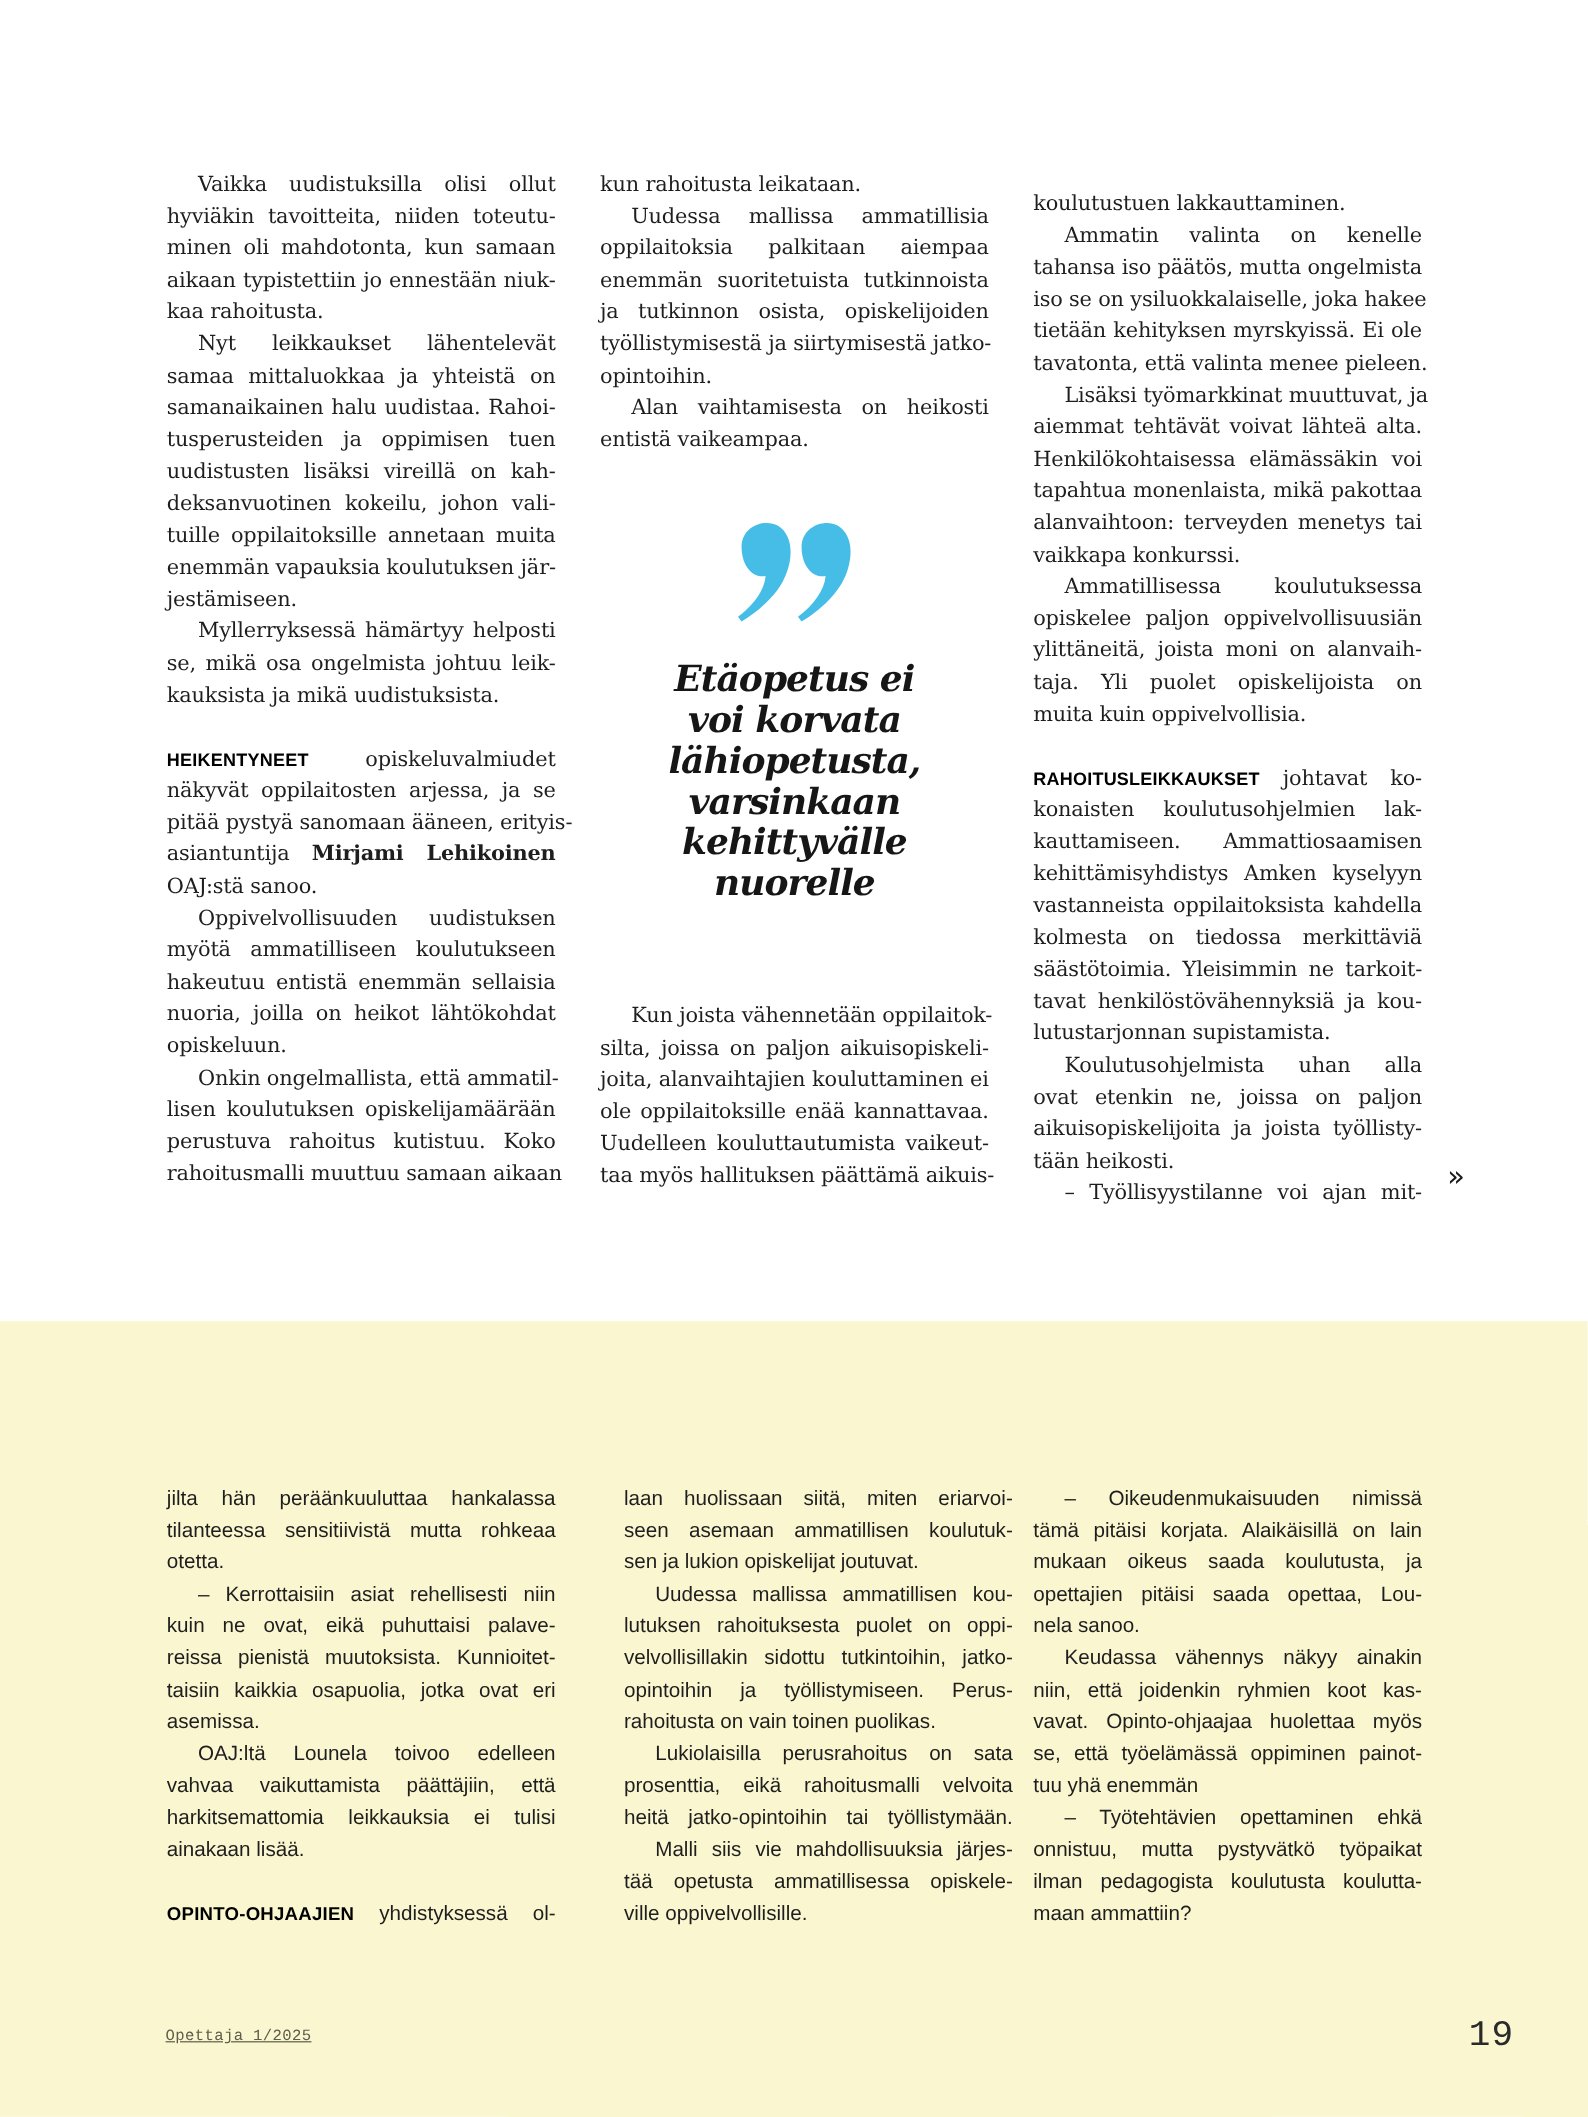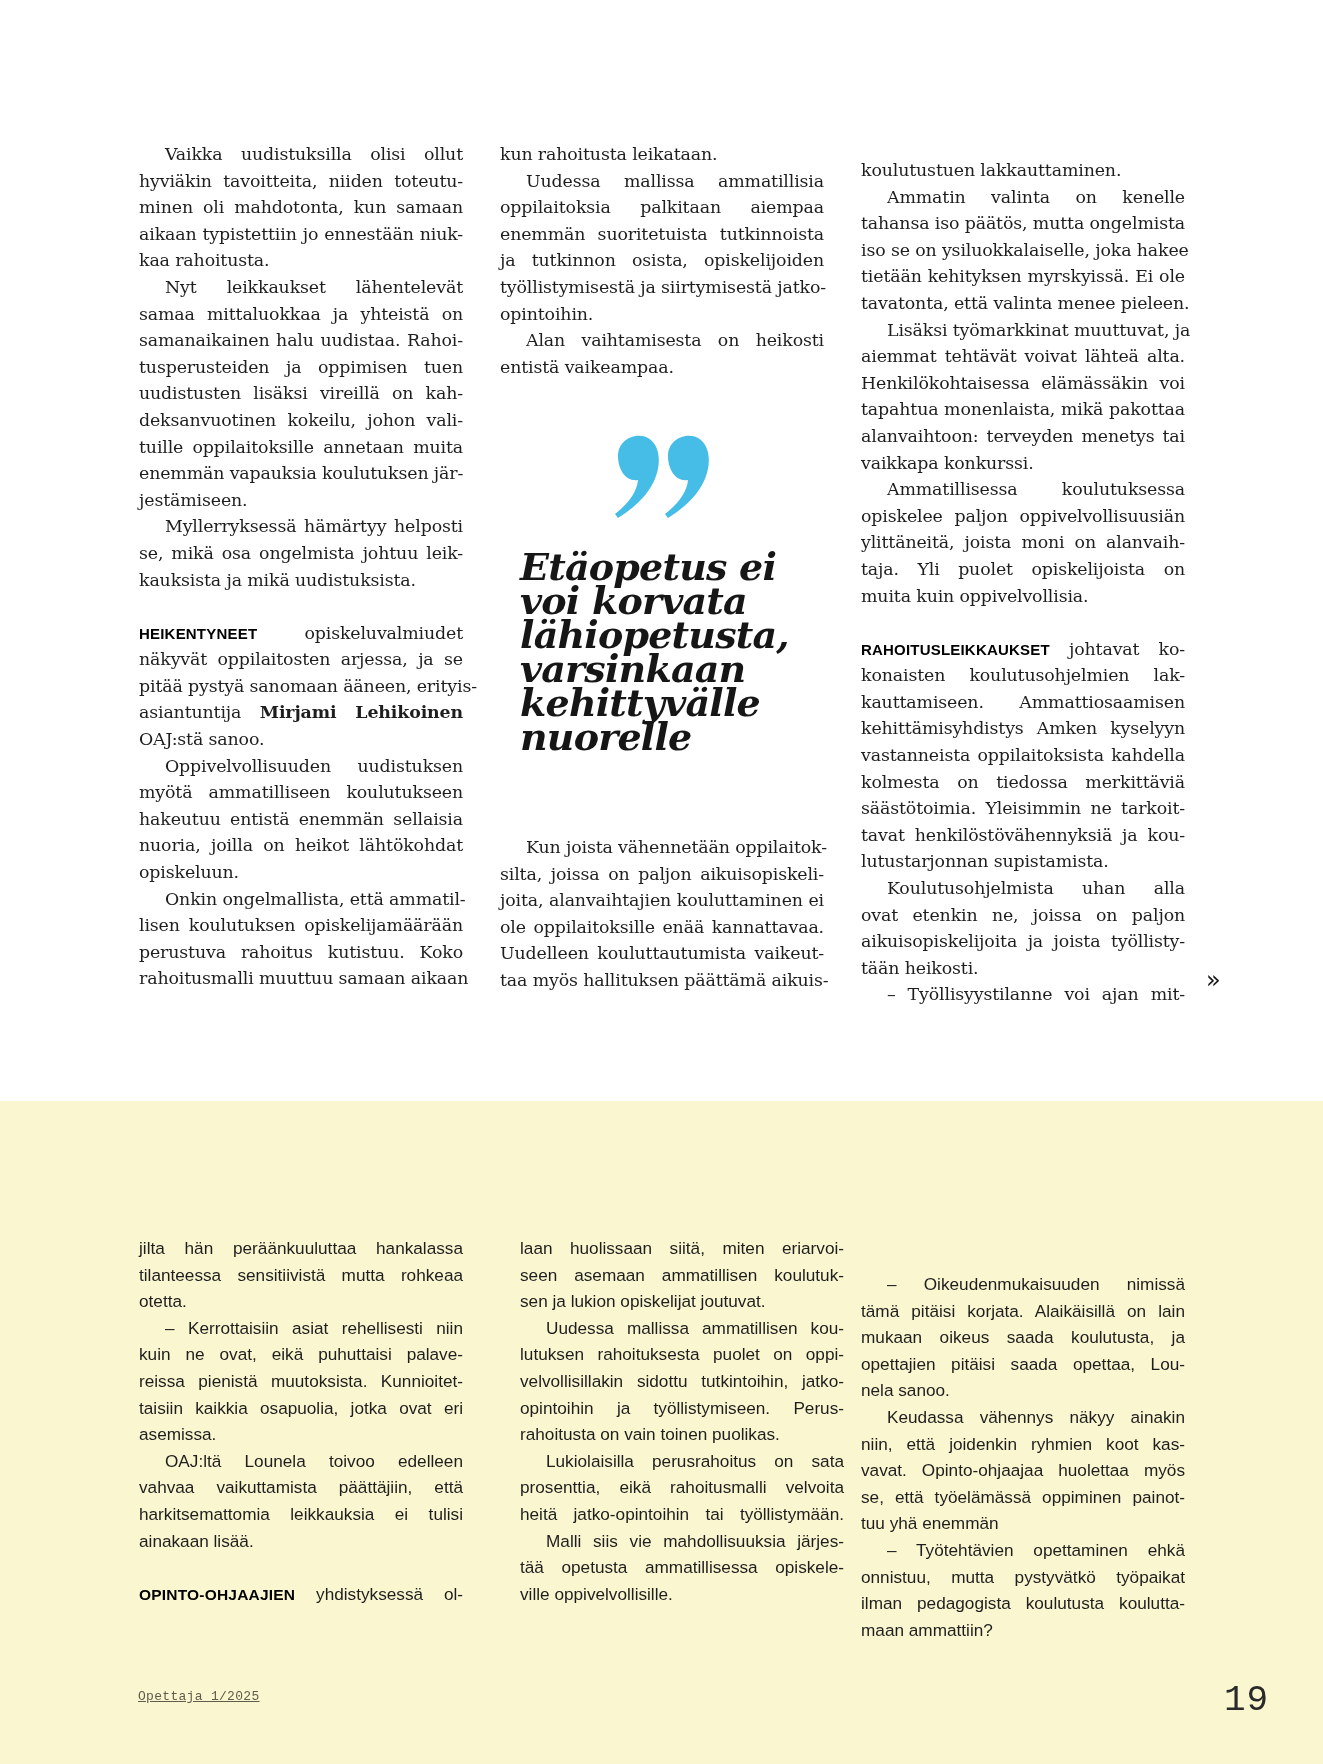--- a/index.html
+++ b/index.html
@@ -13,28 +13,28 @@
   .line.indent { padding-left: 26px; }
   .gap { display: block; height: 26.6px; }
   .lead { font-family: "Liberation Sans", "DejaVu Sans", sans-serif; font-weight: bold; font-size: 15px; letter-spacing: 0.2px; color: #000000; }
   .bold { font-weight: bold; }
   .sans .lead { font-size: 15.5px; }
   .col1 { left: 139px; top: 141px; }
   .col2 { left: 500px; top: 141px; }
   .col3 { left: 861px; top: 157px; }
   .bcol1 { left: 139px; top: 1235px; }
   .bcol2 { left: 520px; top: 1235px; }
-  .bcol3 { left: 861px; top: 1235px; margin-top: 36px; }
+  .bcol3 { left: 861px; top: 1235px; }
   .col2b { left: 500px; top: 834px; }
   .quote-mark { position: absolute; left: 610px; top: 430px; width: 110px; height: 110px; }
-  .pullquote { position: absolute; left: 520px; top: 550px; width: 284px; font-family: "DejaVu Serif", "Liberation Serif", serif; font-style: italic; font-weight: bold; font-size: 38px; line-height: 34px; color: #161616; letter-spacing: -0.8px; }
+  .pullquote { position: absolute; left: 520px; top: 550px; width: 284px; text-align: center; font-family: "DejaVu Serif", "Liberation Serif", serif; font-style: italic; font-weight: bold; font-size: 30px; line-height: 34px; color: #161616; letter-spacing: -0.8px; }
   .pullquote span { display: block; }
   .continue-icon { position: absolute; left: 1206px; top: 968px; font-family: "DejaVu Sans", sans-serif; font-size: 24px; color: #1a1a1a; line-height: 24px; }
   .footer-title { position: absolute; left: 138px; top: 1689px; font-family: "Liberation Mono", "DejaVu Sans Mono", monospace; font-size: 13px; color: #5e5c4a; letter-spacing: 0.3px; text-decoration: underline; }
-  .page-number { position: absolute; left: 1224px; top: 1680px; font-family: "Liberation Mono", "DejaVu Sans Mono", monospace; font-size: 36px; color: #2a2a2a; letter-spacing: 1px; }
+  .page-number { position: absolute; left: 1224px; top: 1680px; font-family: "Liberation Mono", "DejaVu Sans Mono", monospace; font-size: 30px; color: #2a2a2a; letter-spacing: 1px; }
 </style>
 </head>
 <body>
 
 <div class="yellow-band"></div>
 
 <div class="col col1 serif">
   <span class="line indent">Vaikka uudistuksilla olisi ollut</span>
   <span class="line">hyviäkin tavoitteita, niiden toteutu-</span>
   <span class="line">minen oli mahdotonta, kun samaan</span>

